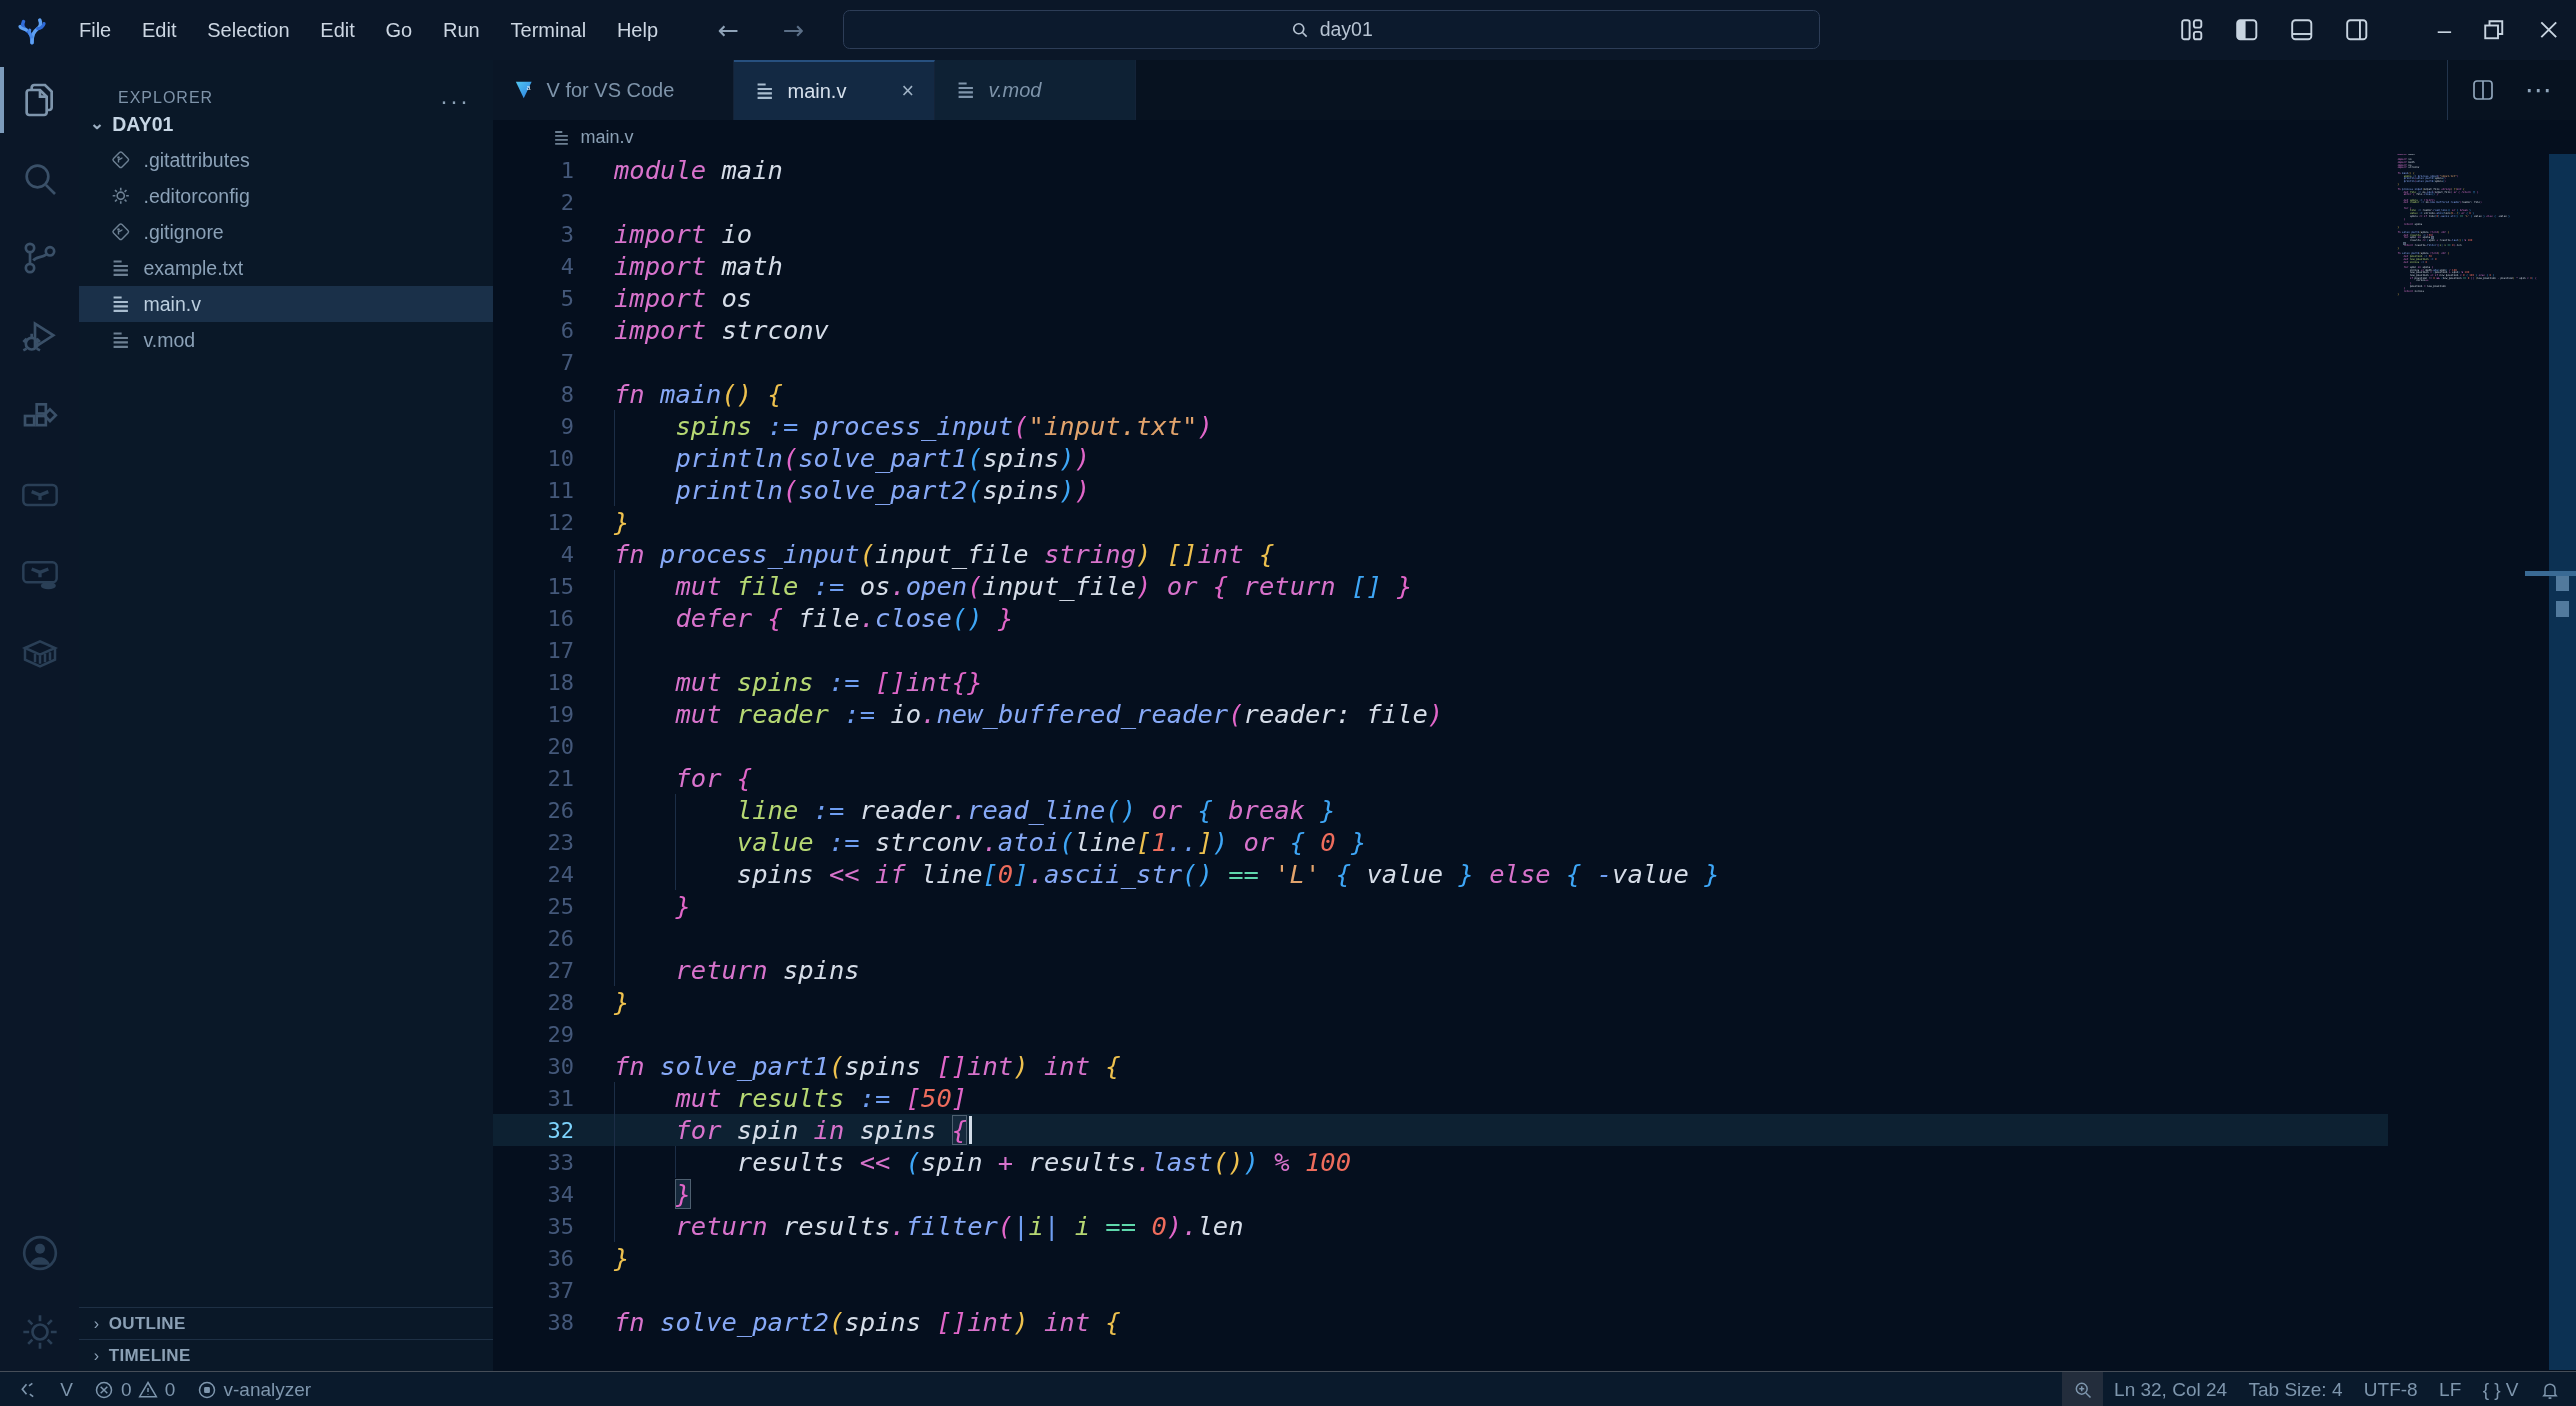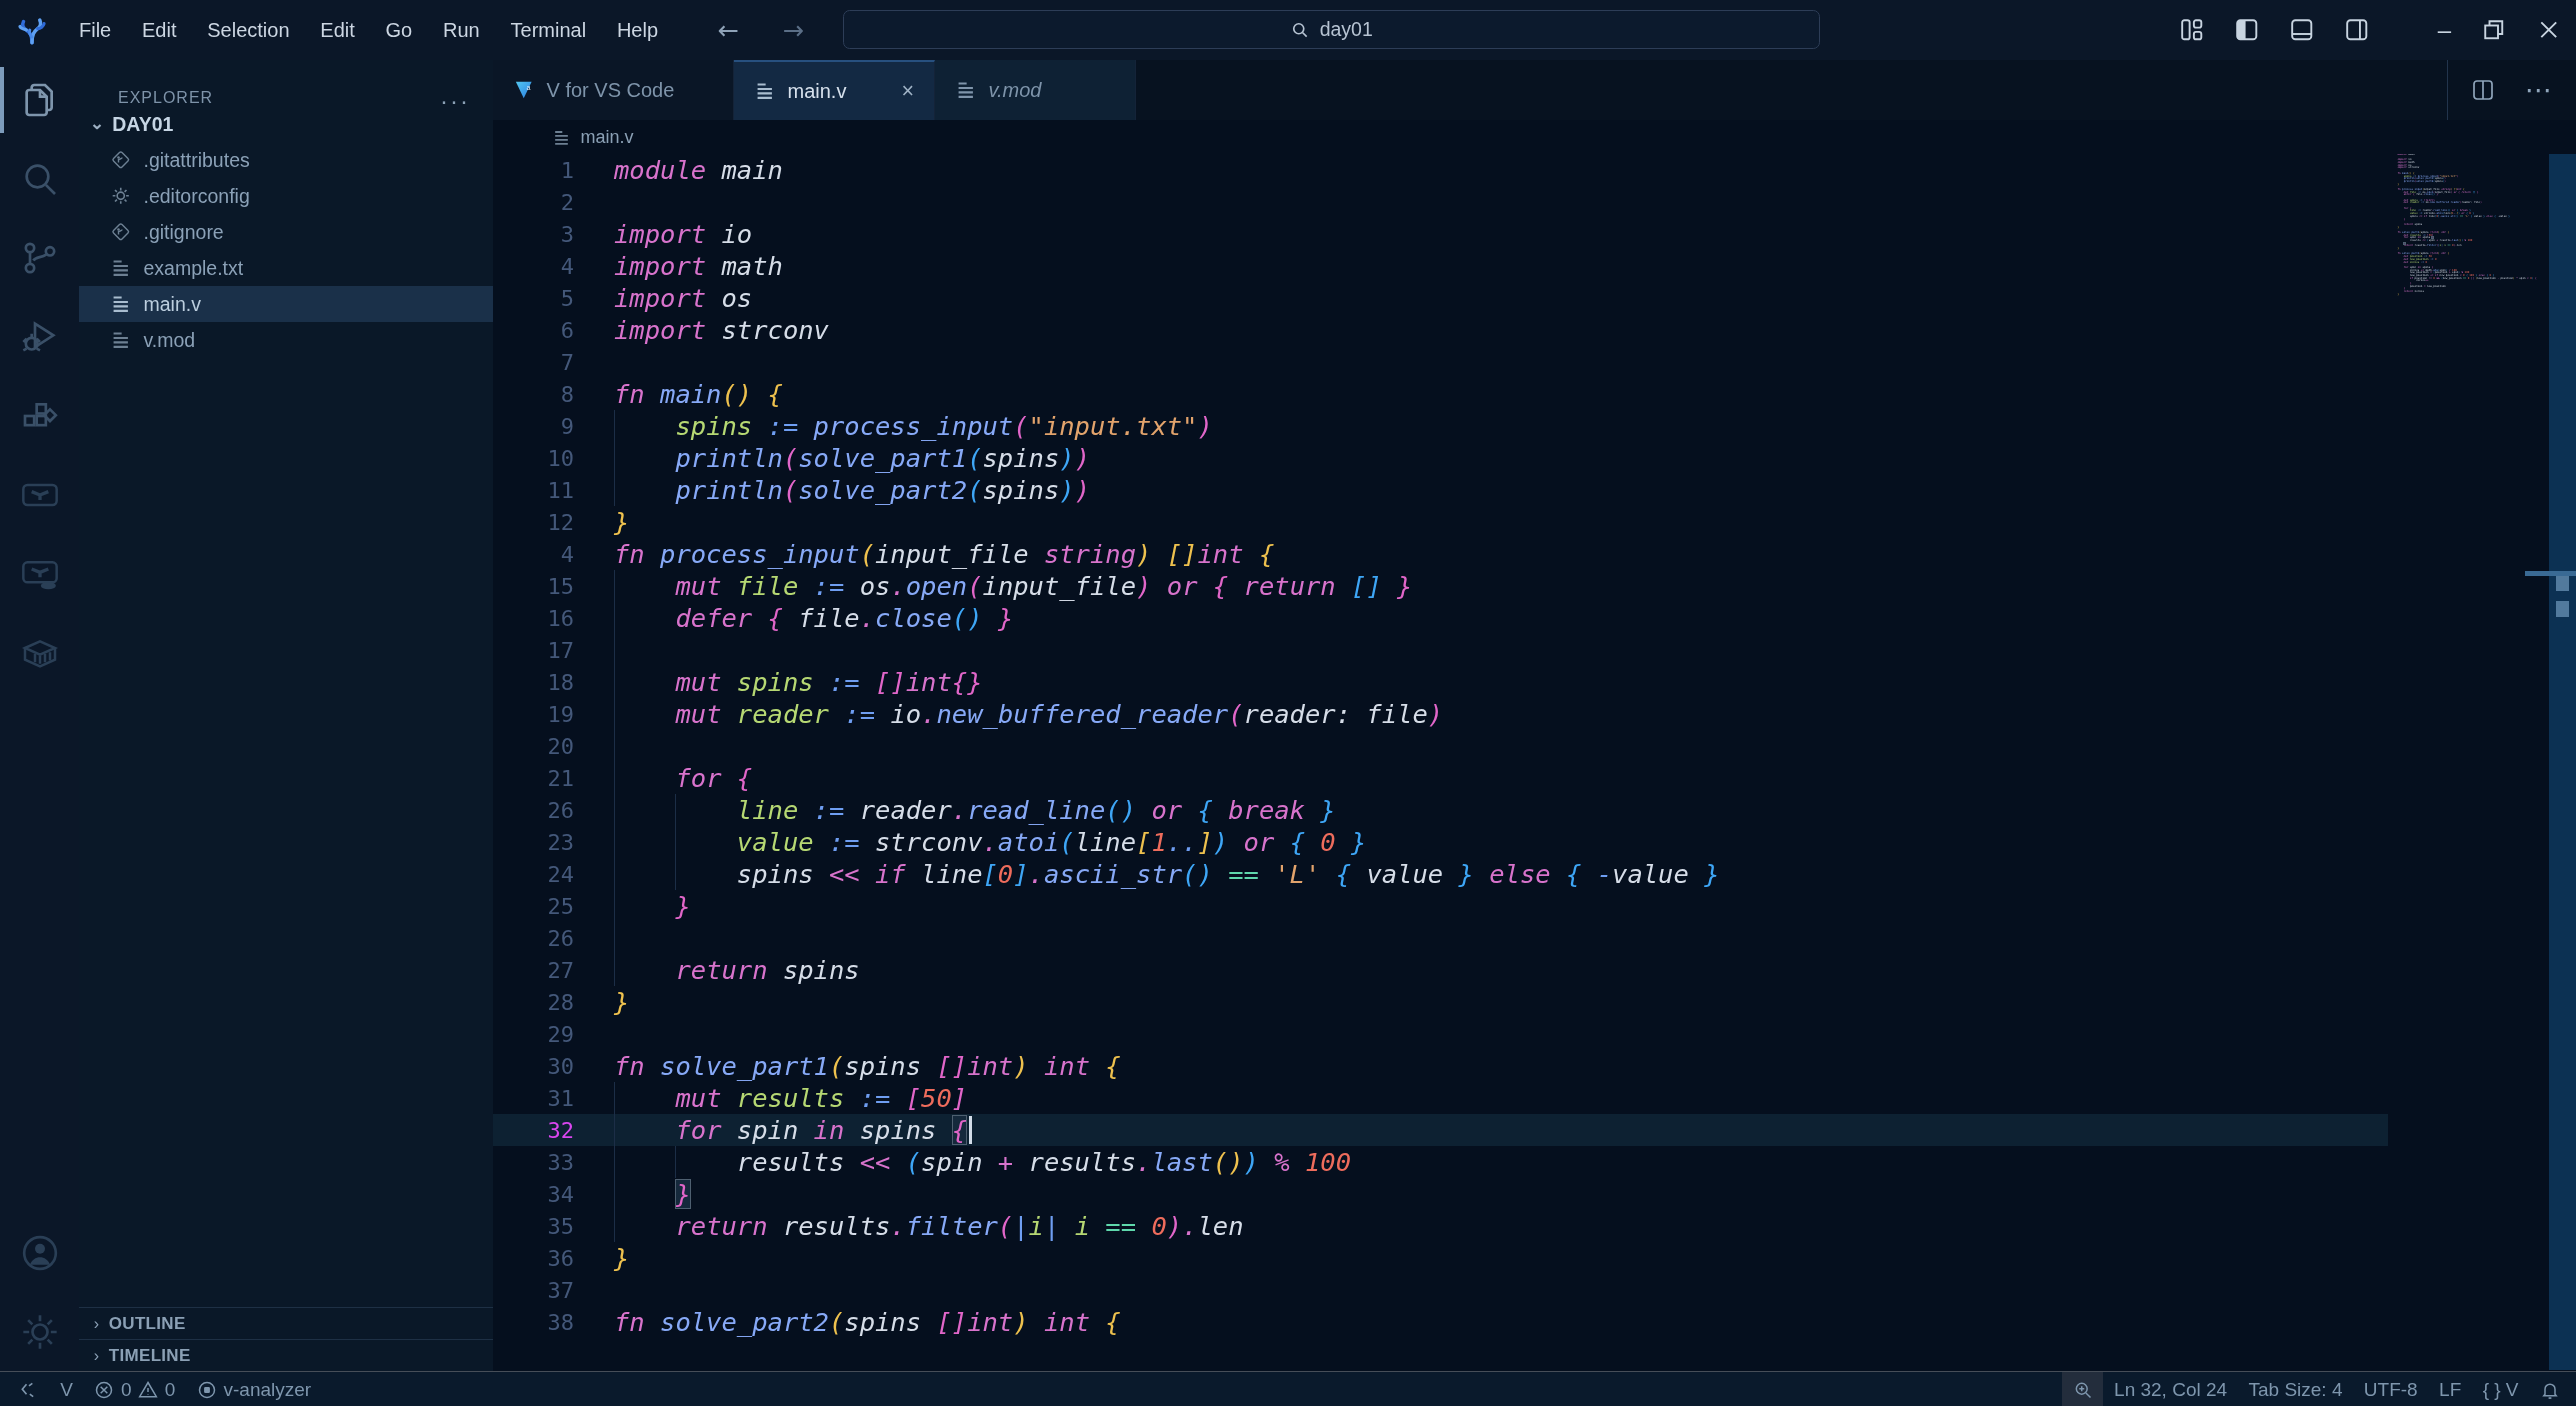--- a/index.html
+++ b/index.html
@@ -52,21 +52,21 @@
 .tab-actions .ai{width:24px;height:24px}
 .tab-actions .dots{font-size:27px;letter-spacing:1.3px;line-height:6.7px}
 .breadcrumb{height:34px;display:flex;align-items:center;gap:9.4px;padding-left:59px;color:#8ba0b5;font-size:18px;flex:none}
 .breadcrumb .fic{width:19px;height:19px;color:#6d8093}
 
 .codewrap{flex:1;position:relative;overflow:hidden;font-family:"DejaVu Sans Mono",monospace}
 .lines{position:absolute;top:0;left:0;right:188px;font-style:italic}
 .cl{display:flex;height:32px;align-items:center}
 .cl.cur{background:#0d2132}
 .ln{width:121px;text-align:right;padding-right:40px;color:#44587a;font-size:22px;font-style:normal;flex:none;font-family:"DejaVu Sans Mono",monospace}
-.cl.cur .ln{color:#d946ef}
+.cl.cur .ln{color:#7dd3fc}
 .lc{position:relative;white-space:pre;font-size:25.5px;height:100%;display:flex;align-items:center}
 .ig{position:absolute;top:0;bottom:0;width:1.3px;background:#1c2e47}
 .caret{display:inline-block;width:2.7px;height:28px;background:#d2dce8;margin-left:2px}
 .tk-k,.tk-p,.tk-dt{color:var(--kw)}
 .tk-k{font-style:italic}
 .tk-f{color:var(--fn)}
 .tk-d{color:var(--decl)}
 .tk-t{color:var(--txt)}
 .tk-n{color:var(--num)}
 .tk-s{color:var(--str)}

